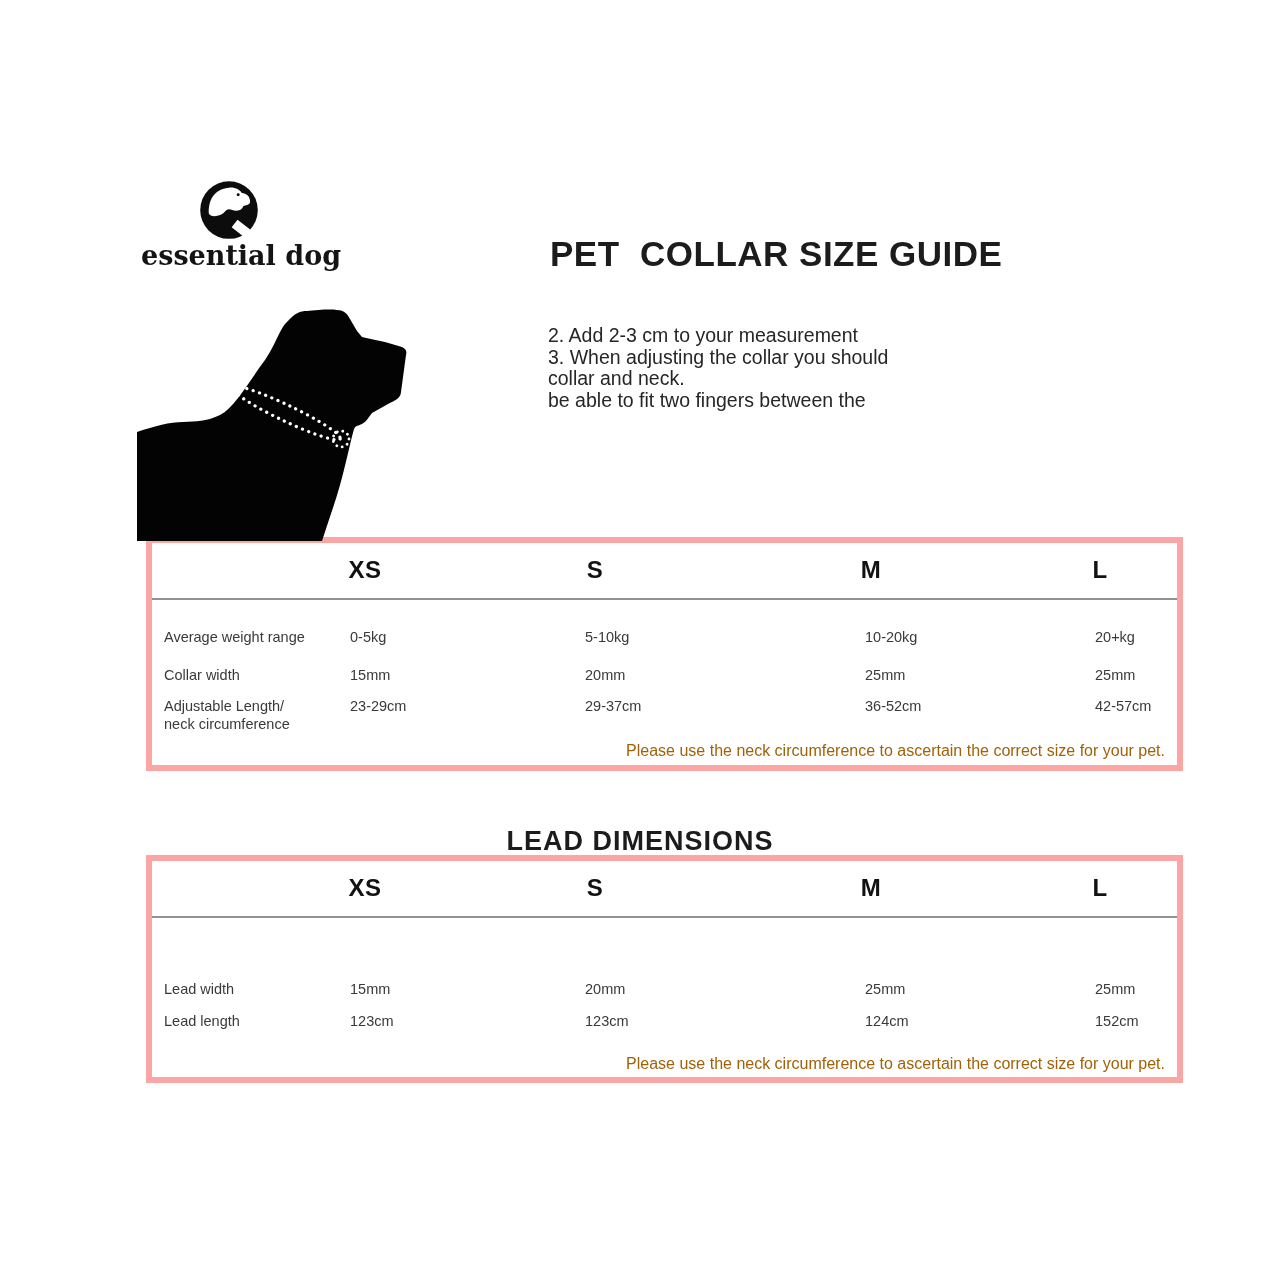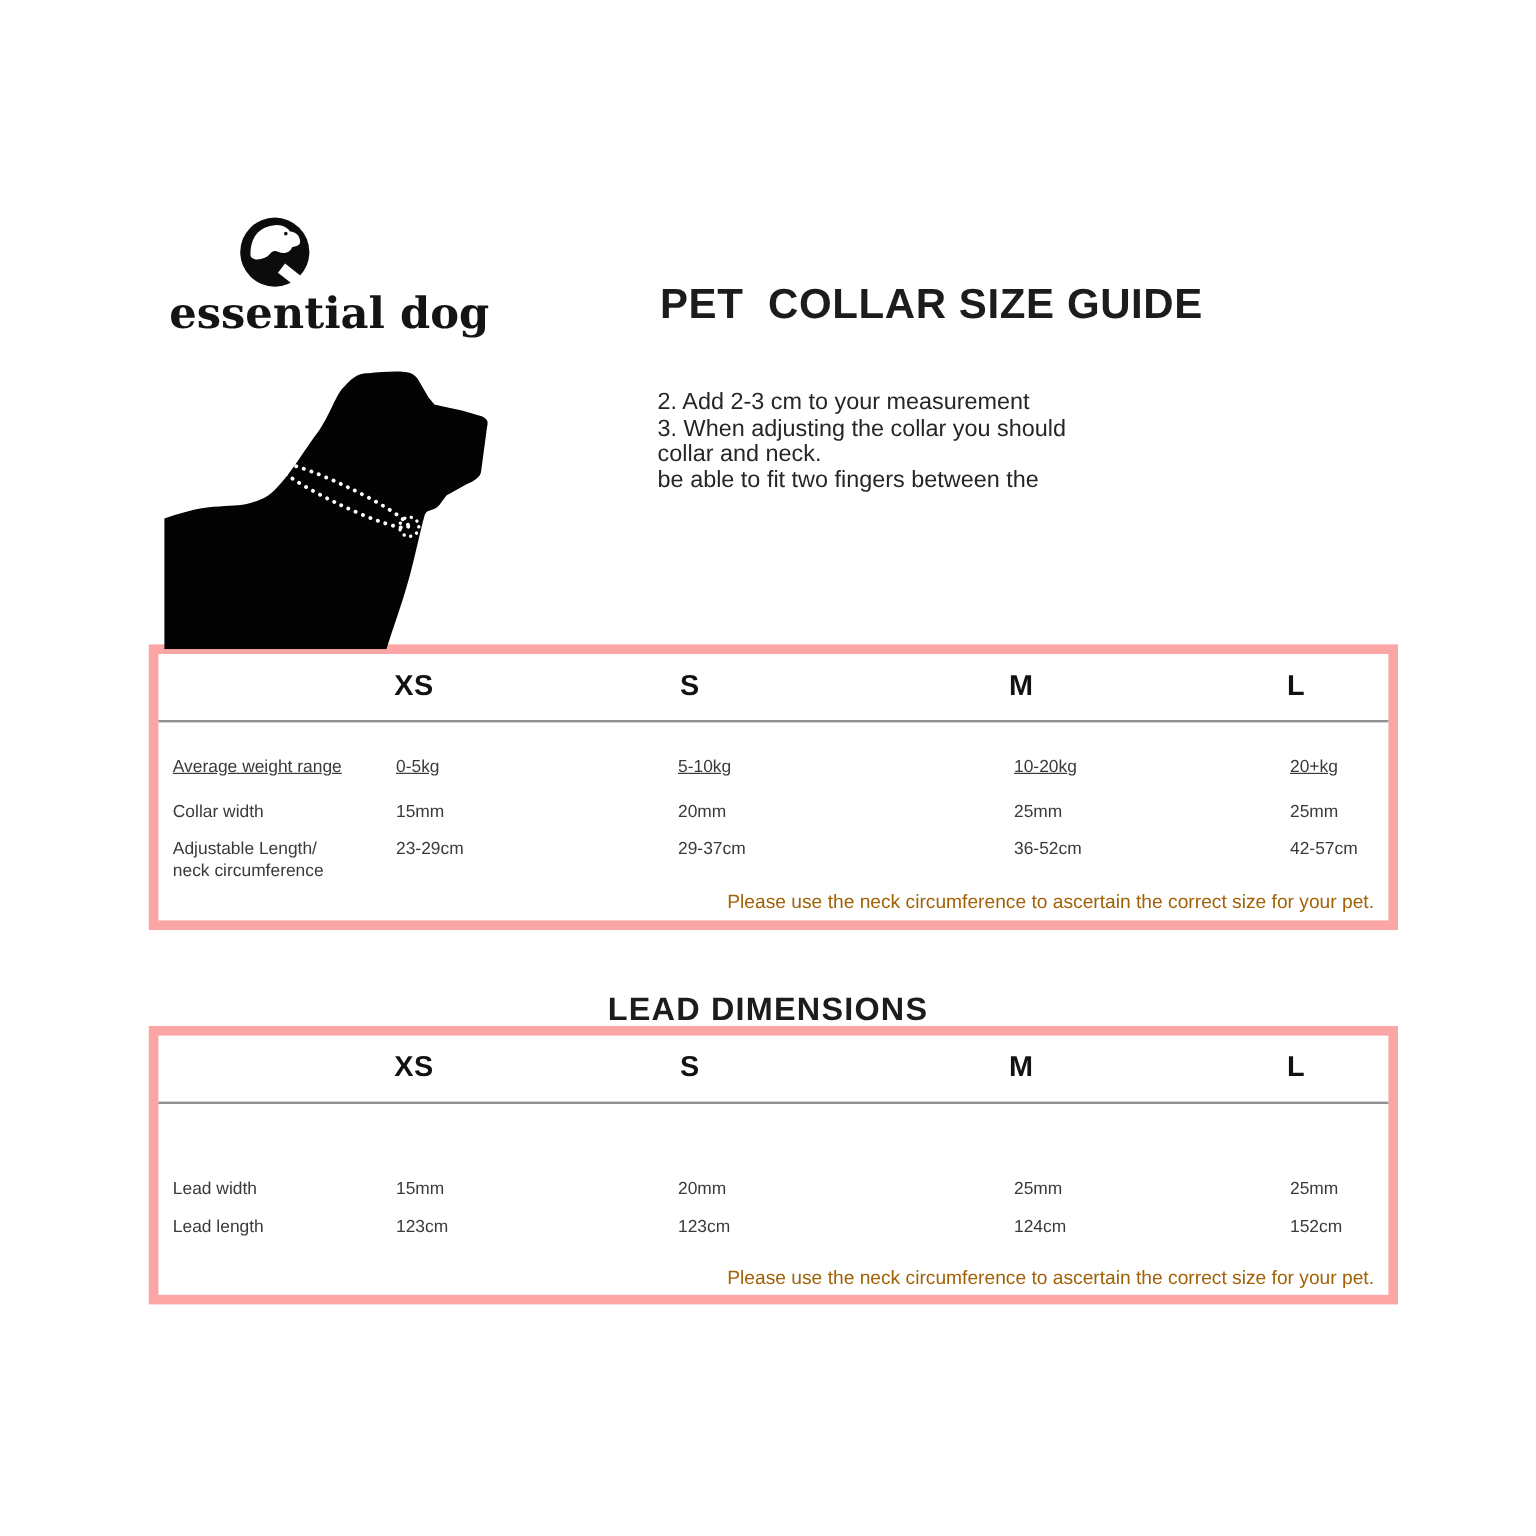--- a/index.html
+++ b/index.html
@@ -6,51 +6,51 @@
   .page{
     position:relative;width:1280px;height:1280px;background:#ffffff;overflow:hidden;
     font-family:"Liberation Sans",sans-serif;color:#2e2e2e;
   }
   .abs{position:absolute;}
 
   
   .logo-icon{left:197px;top:177px;width:64px;height:64px;}
   .wordmark{
     left:141px;top:240px;width:190px;
-    font-family:"DejaVu Serif",serif;font-weight:bold;font-size:36px;
+    font-family:"DejaVu Serif",serif;font-weight:bold;font-size:27px;
     color:#141414;letter-spacing:0px;white-space:nowrap;
   }
 
   
   .title{
     left:550px;top:234px;font-size:35px;font-weight:600;color:#1c1c1c;
     letter-spacing:0.5px;white-space:pre;
   }
   .instructions{left:548px;top:325px;font-size:19.5px;line-height:21.6px;color:#262626;}
 
   
   .dog{left:135px;top:300px;width:272px;height:241px;z-index:3;}
 
   
   .tbl{
-    position:absolute;left:124px;width:1025px;
-    border:8px solid #fca5a5;background:transparent;z-index:2;
+    position:absolute;left:146px;width:1025px;
+    border:6px solid #fca5a5;background:transparent;z-index:2;
   }
   .t-collar{top:537px;height:222px;}
   .t-lead{top:855px;height:216px;}
   .sep{position:absolute;left:0;right:0;top:55px;height:2px;background:#929292;}
   .hdr{
     position:absolute;top:13px;font-size:24px;font-weight:bold;color:#121212;
     letter-spacing:0.5px;transform:translateX(-50%);white-space:nowrap;
   }
   .hx0{left:213px;} .hx1{left:443px;} .hx2{left:719px;} .hx3{left:948px;}
   .cell{position:absolute;font-size:14.5px;color:#3a3a3a;white-space:pre-line;line-height:17.5px;}
   .lbl{left:12px;}
   .cx0{left:198px;} .cx1{left:433px;} .cx2{left:713px;} .cx3{left:943px;}
-  .t-collar .r0{top:86px;text-decoration:underline;} .t-collar .r1{top:124px;} .t-collar .r2{top:155px;}
+  .t-collar .r0{top:86px;} .t-collar .r1{top:124px;} .t-collar .r2{top:155px;}
   .t-lead   .r0{top:120px;} .t-lead  .r1{top:152px;}
   .note{
     position:absolute;right:12px;font-size:16px;color:#a16207;white-space:nowrap;
   }
   .t-collar .note{top:199px;}
   .t-lead .note{top:194px;}
 
   
   .lead-heading{
     left:0;top:826px;width:1280px;text-align:center;

